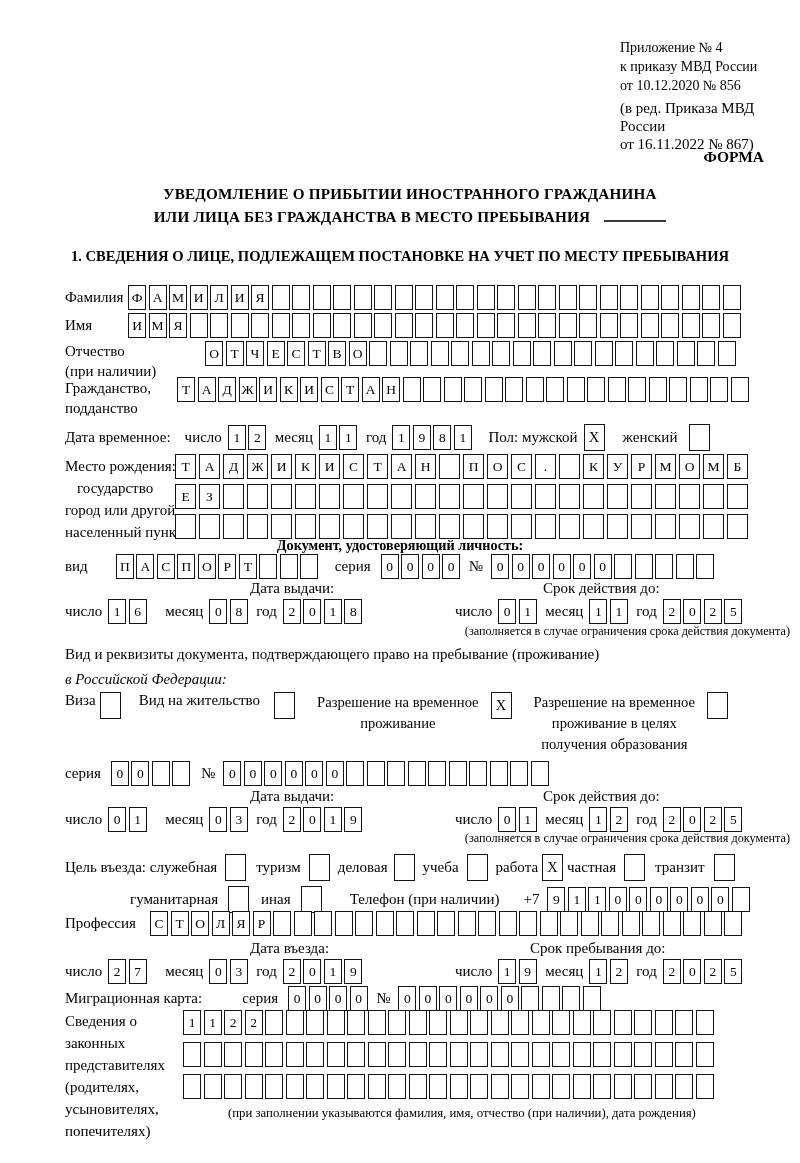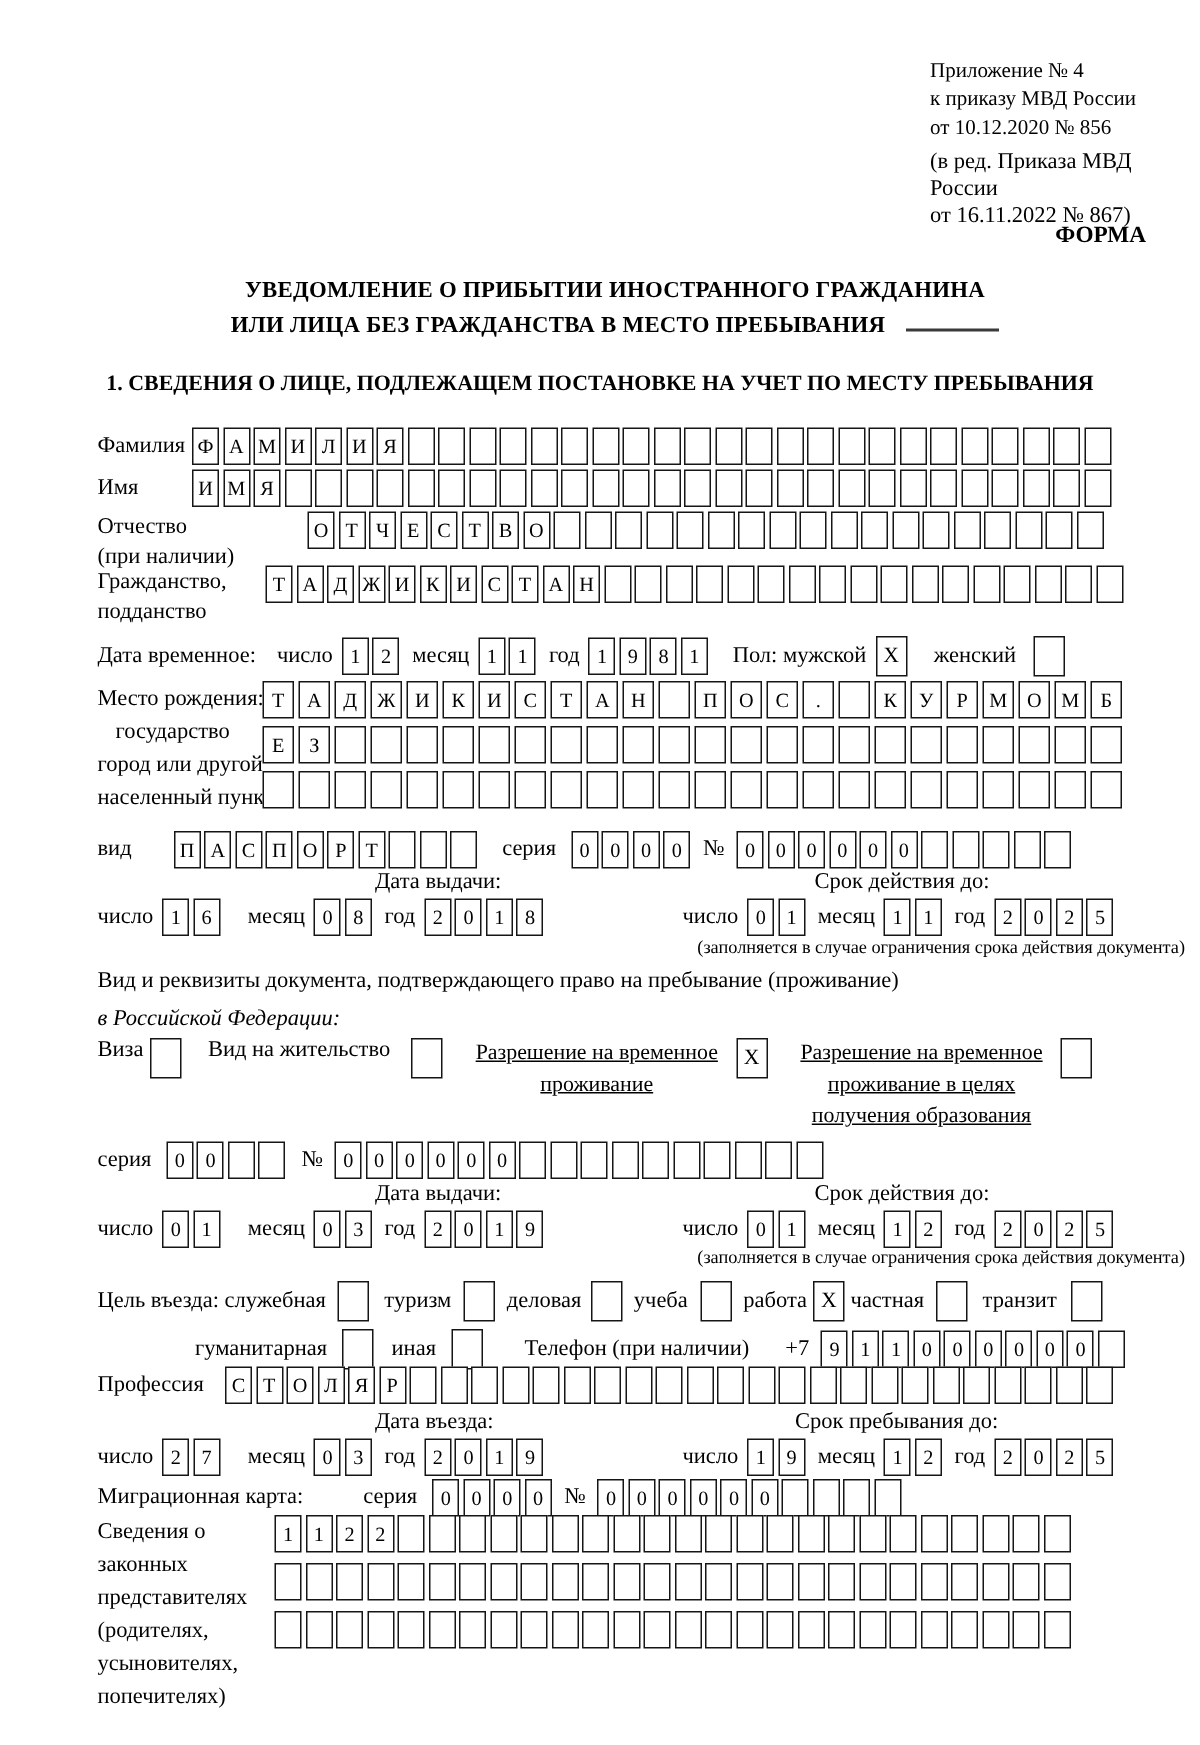--- a/index.html
+++ b/index.html
@@ -21,21 +21,21 @@
   .cb {
     width:19px; height:25px; border:1.6px solid #151515;
     display:inline-flex; align-items:center; justify-content:center;
     font-size:14.5px; flex:none; background:#fff;
   }
   .blank { display:inline-block; width:62px; height:3px; border-bottom:2.5px solid #3a3a3a; margin-left:14px; vertical-align:baseline; }
   .hdr-line { font-size:14px; line-height:19px; }
   .hdr-sub { font-size:15px; line-height:18px; }
   .title-line { font-size:15.2px; line-height:23px; letter-spacing:.2px; }
   .permit { display:inline-flex; align-items:flex-start; }
-  .plbl { font-size:14.6px; line-height:21px; text-align:center; white-space:nowrap;text-decoration:underline; }
+  .plbl { font-size:14.6px; line-height:21px; text-align:center; white-space:nowrap; }
   .gap6 > * { margin-right:6px; } 
 </style>
 </head>
 <body>
 
 <div class="page">
 
   <div class="abs" style="left:620px; top:38px;">
     <div class="hdr-line">Приложение № 4</div>
     <div class="hdr-line">к приказу МВД России</div>
@@ -285,20 +285,21 @@
       <span class="cell"></span>
       <span class="cell"></span>
       <span class="cell"></span>
       <span class="cell"></span>
       <span class="cell"></span>
       <span class="cell"></span>
       <span class="cell"></span>
       <span class="cell"></span>
     </div>
 
+  <div class="abs b c" style="left:30px; top:537px; width:740px; font-size:14.2px;">Документ, удостоверяющий личность:</div>
 
   <div class="row" style="left:65px; top:554px;">
     <span class="lbl" style="margin-right:28px;">вид</span>
     <span class="boxes">
         <span class="cell">П</span>
         <span class="cell">А</span>
         <span class="cell">С</span>
         <span class="cell">П</span>
         <span class="cell">О</span>
         <span class="cell">Р</span>
@@ -696,14 +697,15 @@
       <span class="cell"></span>
       <span class="cell"></span>
       <span class="cell"></span>
       <span class="cell"></span>
       <span class="cell"></span>
       <span class="cell"></span>
       <span class="cell"></span>
       <span class="cell"></span>
     </div>
 
+  <div class="abs note" style="left:228px; top:1106px; font-size:12.8px;">(при заполнении указываются фамилия, имя, отчество (при наличии), дата рождения)</div>
 
 </div>
 
 </body></html>

